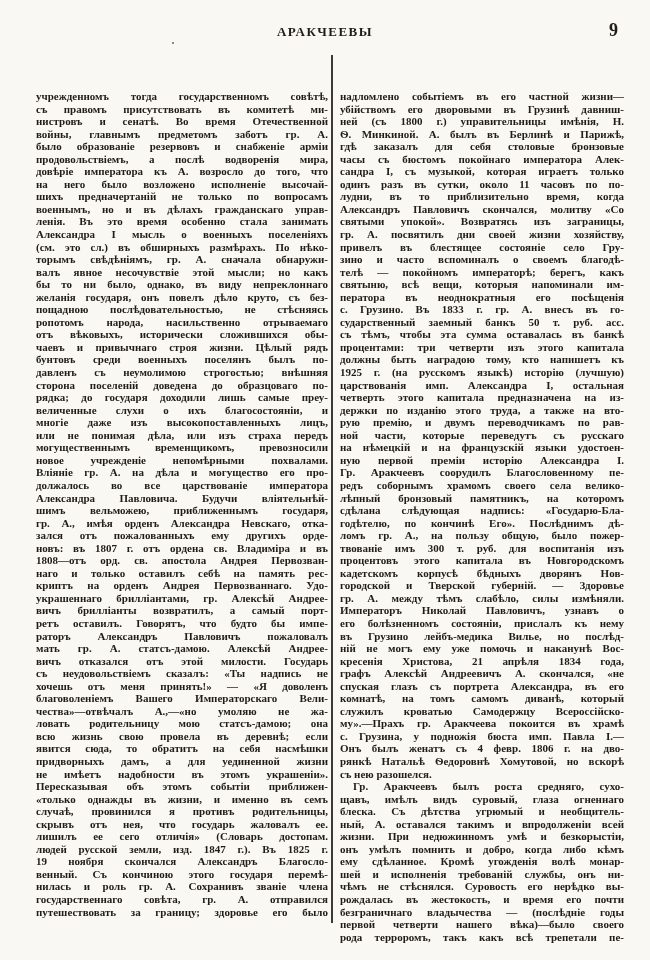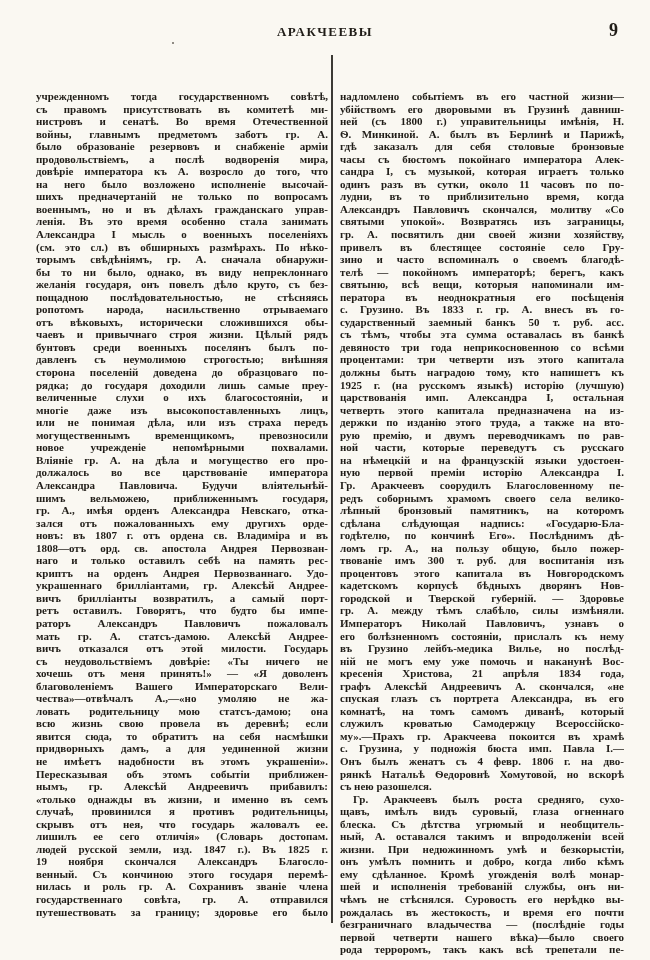--- a/index.html
+++ b/index.html
@@ -75,20 +75,21 @@
       <div class="line">было образованіе резервовъ и снабженіе арміи</div>
       <div class="line">продовольствіемъ, а послѣ водворенія мира,</div>
       <div class="line">довѣріе императора къ А. возросло до того, что</div>
       <div class="line">на него было возложено исполненіе высочай-</div>
       <div class="line">шихъ предначертаній не только по вопросамъ</div>
       <div class="line">военнымъ, но и въ дѣлахъ гражданскаго управ-</div>
       <div class="line">ленія. Въ это время особенно стала занимать</div>
       <div class="line">Александра I мысль о военныхъ поселеніяхъ</div>
       <div class="line">(см. это сл.) въ обширныхъ размѣрахъ. По нѣко-</div>
       <div class="line">торымъ свѣдѣніямъ, гр. А. сначала обнаружи-</div>
+      <div class="line">валъ явное несочувствіе этой мысли; но какъ</div>
       <div class="line">бы то ни было, однако, въ виду непреклоннаго</div>
       <div class="line">желанія государя, онъ повелъ дѣло круто, съ без-</div>
       <div class="line">пощадною послѣдовательностью, не стѣсняясь</div>
       <div class="line">ропотомъ народа, насильственно отрываемаго</div>
       <div class="line">отъ вѣковыхъ, исторически сложившихся обы-</div>
       <div class="line">чаевъ и привычнаго строя жизни. Цѣлый рядъ</div>
       <div class="line">бунтовъ среди военныхъ поселянъ былъ по-</div>
       <div class="line">давленъ съ неумолимою строгостью; внѣшняя</div>
       <div class="line">сторона поселеній доведена до образцоваго по-</div>
       <div class="line">рядка; до государя доходили лишь самые преу-</div>
@@ -106,31 +107,30 @@
       <div class="line">новъ: въ 1807 г. отъ ордена св. Владиміра и въ</div>
       <div class="line">1808—отъ орд. св. апостола Андрея Первозван-</div>
       <div class="line">наго и только оставилъ себѣ на память рес-</div>
       <div class="line">криптъ на орденъ Андрея Первозваннаго. Удо-</div>
       <div class="line">украшеннаго брилліантами, гр. Алексѣй Андрее-</div>
       <div class="line">вичъ брилліанты возвратилъ, а самый порт-</div>
       <div class="line">ретъ оставилъ. Говорятъ, что будто бы импе-</div>
       <div class="line">раторъ Александръ Павловичъ пожаловалъ</div>
       <div class="line">мать гр. А. статсъ-дамою. Алексѣй Андрее-</div>
       <div class="line">вичъ отказался отъ этой милости. Государь</div>
-      <div class="line">съ неудовольствіемъ довѣріе: «Ты ничего не</div>
+      <div class="line">съ неудовольствіемъ сказалъ: «Ты надпись не</div>
       <div class="line">хочешь отъ меня принять!» — «Я доволенъ</div>
       <div class="line">благоволеніемъ Вашего Императорскаго Вели-</div>
       <div class="line">чества»—отвѣчалъ А.,—«но умоляю не жа-</div>
       <div class="line">ловать родительницу мою статсъ-дамою; она</div>
       <div class="line">всю жизнь свою провела въ деревнѣ; если</div>
       <div class="line">явится сюда, то обратитъ на себя насмѣшки</div>
       <div class="line">придворныхъ дамъ, а для уединенной жизни</div>
       <div class="line">не имѣетъ надобности въ этомъ украшеніи».</div>
       <div class="line">Пересказывая объ этомъ событіи приближен-</div>
-      <div class="line">нымъ, гр. Алексѣй Андреевичъ прибавилъ:</div>
       <div class="line">«только однажды въ жизни, и именно въ семъ</div>
       <div class="line">случаѣ, провинился я противъ родительницы,</div>
       <div class="line">скрывъ отъ нея, что государь жаловалъ ее.</div>
       <div class="line">лишилъ ее сего отличія» (Словарь достопам.</div>
       <div class="line">людей русской земли, изд. 1847 г.). Въ 1825 г.</div>
       <div class="line">19 ноября скончался Александръ Благосло-</div>
       <div class="line">венный. Съ кончиною этого государя перемѣ-</div>
       <div class="line">нилась и роль гр. А. Сохранивъ званіе члена</div>
       <div class="line">государственнаго совѣта, гр. А. отправился</div>
       <div class="line">путешествовать за границу; здоровье его было</div>
@@ -152,21 +152,20 @@
       <div class="line">святыми упокой». Возвратясь изъ заграницы,</div>
       <div class="line">гр. А. посвятилъ дни своей жизни хозяйству,</div>
       <div class="line">привелъ въ блестящее состояніе село Гру-</div>
       <div class="line">зино и часто вспоминалъ о своемъ благодѣ-</div>
       <div class="line">телѣ — покойномъ императорѣ; берегъ, какъ</div>
       <div class="line">святыню, всѣ вещи, которыя напоминали им-</div>
       <div class="line">ператора въ неоднократныя его посѣщенія</div>
       <div class="line">с. Грузино. Въ 1833 г. гр. А. внесъ въ го-</div>
       <div class="line">сударственный заемный банкъ 50 т. руб. асс.</div>
       <div class="line">съ тѣмъ, чтобы эта сумма оставалась въ банкѣ</div>
-      <div class="line">девяносто три года неприкосновенною со всѣми</div>
       <div class="line">процентами: три четверти изъ этого капитала</div>
       <div class="line">должны быть наградою тому, кто напишетъ къ</div>
       <div class="line">1925 г. (на русскомъ языкѣ) исторію (лучшую)</div>
       <div class="line">царствованія имп. Александра I, остальная</div>
       <div class="line">четверть этого капитала предназначена на из-</div>
       <div class="line">держки по изданію этого труда, а также на вто-</div>
       <div class="line">рую премію, и двумъ переводчикамъ по рав-</div>
       <div class="line">ной части, которые переведутъ съ русскаго</div>
       <div class="line">на нѣмецкій и на французскій языки удостоен-</div>
       <div class="line">ную первой преміи исторію Александра I.</div>

